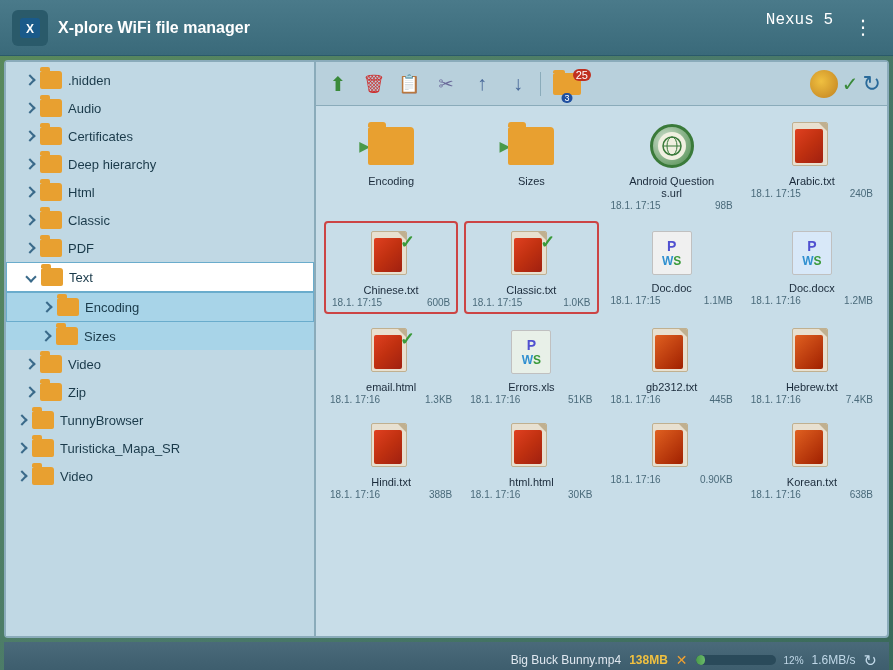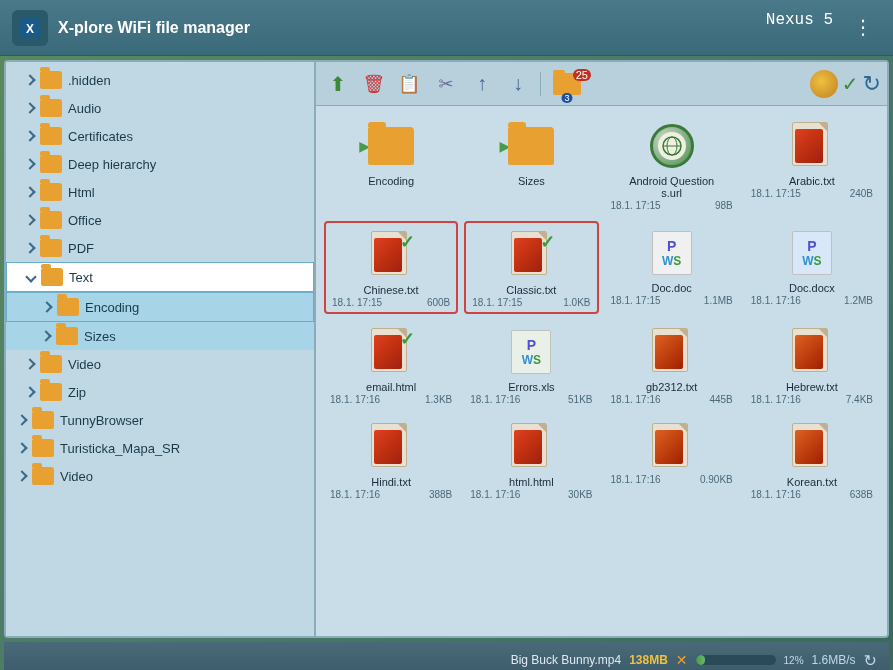--- a/index.html
+++ b/index.html
@@ -446,21 +446,21 @@
 
     <div class="sidebar-item level1">
       <div class="arrow-icon"></div>
       <div class="folder-icon"></div>
       <span>Html</span>
     </div>
 
     <div class="sidebar-item level1">
       <div class="arrow-icon"></div>
       <div class="folder-icon"></div>
-      <span>Office</span>
+      <span>Classic</span>
     </div>
 
     <div class="sidebar-item level1">
       <div class="arrow-icon"></div>
       <div class="folder-icon"></div>
       <span>PDF</span>
     </div>
 
     <div class="sidebar-item level1 sidebar-highlight" style="background:#ffffff;">
       <div class="arrow-icon arrow-down"></div>

